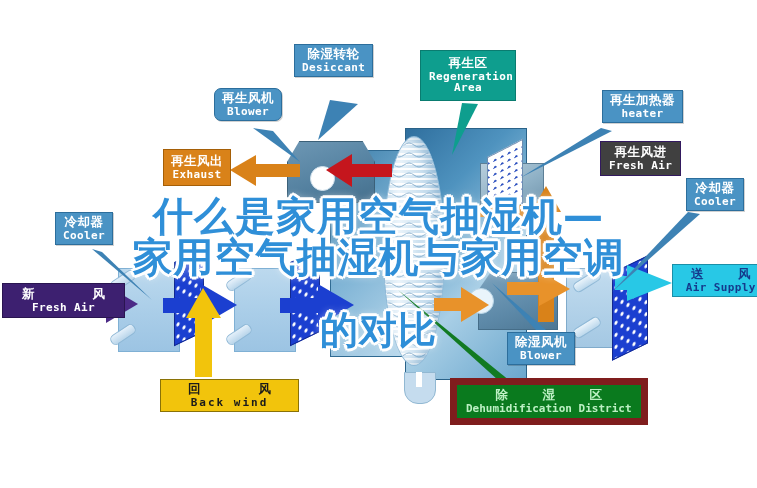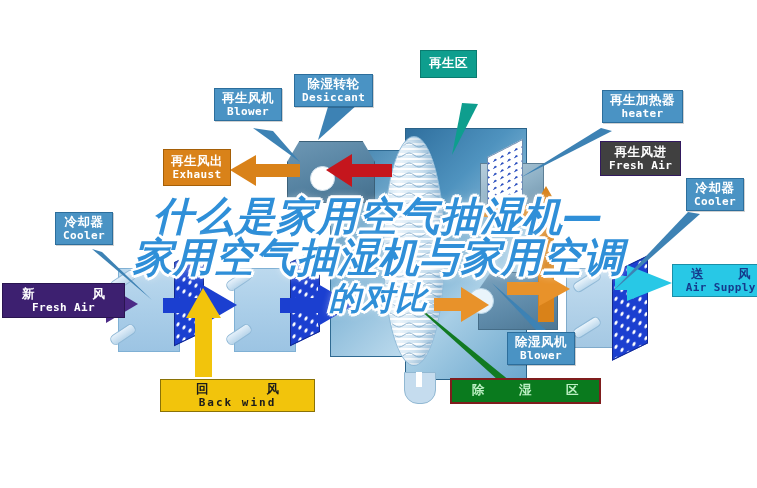--- a/index.html
+++ b/index.html
@@ -15,22 +15,22 @@
            font-size:11px;font-weight:bold;letter-spacing:.4px;}
   .lbl.wide .cn{letter-spacing:11px;text-indent:11px;}
 
   .box-blue{background:#4a93c4;color:#ffffff;border:1px solid #2c6e9c;padding:3px 7px;
             box-shadow:1px 1px 0 rgba(0,0,0,.18);}
   .box-orange{background:#d98219;color:#ffffff;border:1px solid #a55f07;padding:5px 7px;}
   .box-teal{background:#0e9e8e;color:#ffffff;border:1px solid #0a7c70;padding:6px 8px;}
   .box-purple{background:#404040;color:#ffffff;border:1px solid #32195e;padding:4px 8px;}
   .box-purple2{background:#3d2070;color:#ffffff;border:1px solid #2a1550;padding:4px 8px;}
   .box-cyan{background:#28c8e6;color:#153a8c;border:1px solid #1a8fa8;padding:3px 7px;}
-  .box-green{background:#0a7a1e;color:#bdf0c4;border:2px solid #7f1d1d;padding:4px 9px;}
-  .box-gold{background:#f2c40c;color:#1b1b1b;border:1px solid #8a7206;padding:3px 24px;}
+  .box-green{background:#0a7a1e;color:#bdf0c4;border:7px solid #7f1d1d;padding:4px 9px;}
+  .box-gold{background:#f2c40c;color:#1b1b1b;border:1px solid #8a7206;padding:3px 16px;}
 
   
   .coil{position:absolute;z-index:20;}
   .coil .face{position:absolute;left:0;top:0;width:100%;height:100%;
       background:linear-gradient(180deg,#bcd9ee 0%,#a9cde8 55%,#9cc4e3 100%);
       border:1px solid #7fb0d4;}
   .coil .mesh{position:absolute;top:-13px;right:-26px;width:28px;height:100%;
       background-color:#1b3fd0;
       background-image:
         radial-gradient(circle at 3px 3px, #ffffff 1.6px, transparent 1.9px),
@@ -104,23 +104,23 @@
   #dripNotch{position:absolute;left:416px;top:372px;width:6px;height:15px;background:#ffffff;z-index:29;}
 
   
   #headline{position:absolute;left:0;top:196px;width:757px;z-index:60;text-align:center;
       font-family:"DejaVu Sans","Liberation Sans",sans-serif;
       font-weight:bold;font-size:40px;line-height:41px;letter-spacing:1px;
       color:#2f8fd8;
       text-shadow:
         -2px -2px 0 #ffffff, 2px -2px 0 #ffffff, -2px 2px 0 #ffffff, 2px 2px 0 #ffffff,
         -3px 0 0 #ffffff, 3px 0 0 #ffffff, 0 -3px 0 #ffffff, 0 3px 0 #ffffff,
-        0 0 9px rgba(255,255,255,.9); font-style: italic;}
+        0 0 9px rgba(255,255,255,.9);}
   #headline .l{display:block;}
-  #hl3{font-size:32px;}
+  #hl3{font-size:38px;margin-top:32px;}
 </style>
 </head>
 <body>
 
 <div id="stage">
 
   <div id="bodyLeft"></div>
   <div id="bigBlock"></div>
 
   <div id="wheel">
@@ -245,37 +245,38 @@
       <polygon points="253,128 273,131 300,162" fill="#3d82b4"></polygon>
       <polygon points="462,103 478,104 452,155" fill="#0e9e8e"></polygon>
       <polygon points="601,128 612,131 520,178" fill="#3d82b4"></polygon>
       <polygon points="688,212 700,214 612,292" fill="#3d82b4"></polygon>
       <polygon points="92,249 102,252 152,300" fill="#3d82b4"></polygon>
       <polygon points="536,330 546,330 492,283" fill="#3d82b4"></polygon>
       <polygon points="498,380 510,381 398,290" fill="#117a22"></polygon>
     </g>
   </svg>
 
-  <div class="lbl box-blue" style="left:294px;top:74px;">
+  <div class="lbl box-blue" style="left:294px;top:44px;">
     <span class="cn">除湿转轮</span>
     <span class="en">Desiccant</span>
   </div>
 
-  <div class="lbl box-blue" style="left:214px;top:88px;">
+  <div class="lbl box-blue" style="left:214px;top:88px;border-radius:7px;">
     <span class="cn">再生风机</span>
     <span class="en">Blower</span>
   </div>
 
   <div class="lbl box-orange" style="left:163px;top:149px;">
     <span class="cn">再生风出</span>
     <span class="en">Exhaust</span>
   </div>
 
   <div class="lbl box-teal" style="left:420px;top:50px;max-width:78px;white-space:normal;">
     <span class="cn">再生区</span>
+    <span class="en" style="white-space:normal;">Regeneration Area</span>
   </div>
 
   <div class="lbl box-blue" style="left:602px;top:90px;">
     <span class="cn">再生加热器</span>
     <span class="en">heater</span>
   </div>
 
   <div class="lbl box-purple" style="left:600px;top:141px;">
     <span class="cn">再生风进</span>
     <span class="en">Fresh Air</span>
@@ -301,20 +302,21 @@
     <span class="en">Air Supply</span>
   </div>
 
   <div class="lbl box-blue" style="left:507px;top:332px;">
     <span class="cn">除湿风机</span>
     <span class="en">Blower</span>
   </div>
 
   <div class="lbl box-green wide" style="left:450px;top:378px;">
     <span class="cn">除　湿　区</span>
+    <span class="en" style="letter-spacing:0;">Dehumidification District</span>
   </div>
 
   <div class="lbl box-gold wide" style="left:160px;top:379px;">
     <span class="cn">回　　风</span>
     <span class="en" style="letter-spacing:2px;">Back wind</span>
   </div>
 
   <div id="headline">
     <span class="l" id="hl1">什么是家用空气抽湿机—</span>
     <span class="l" id="hl2">家用空气抽湿机与家用空调</span>

